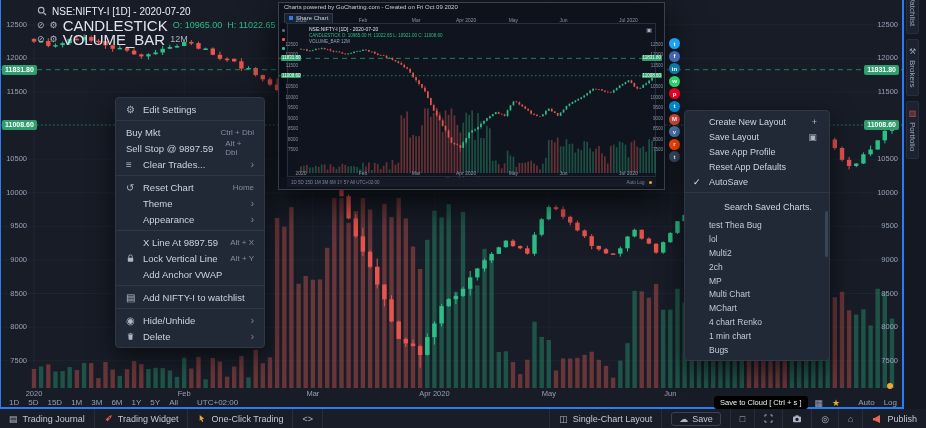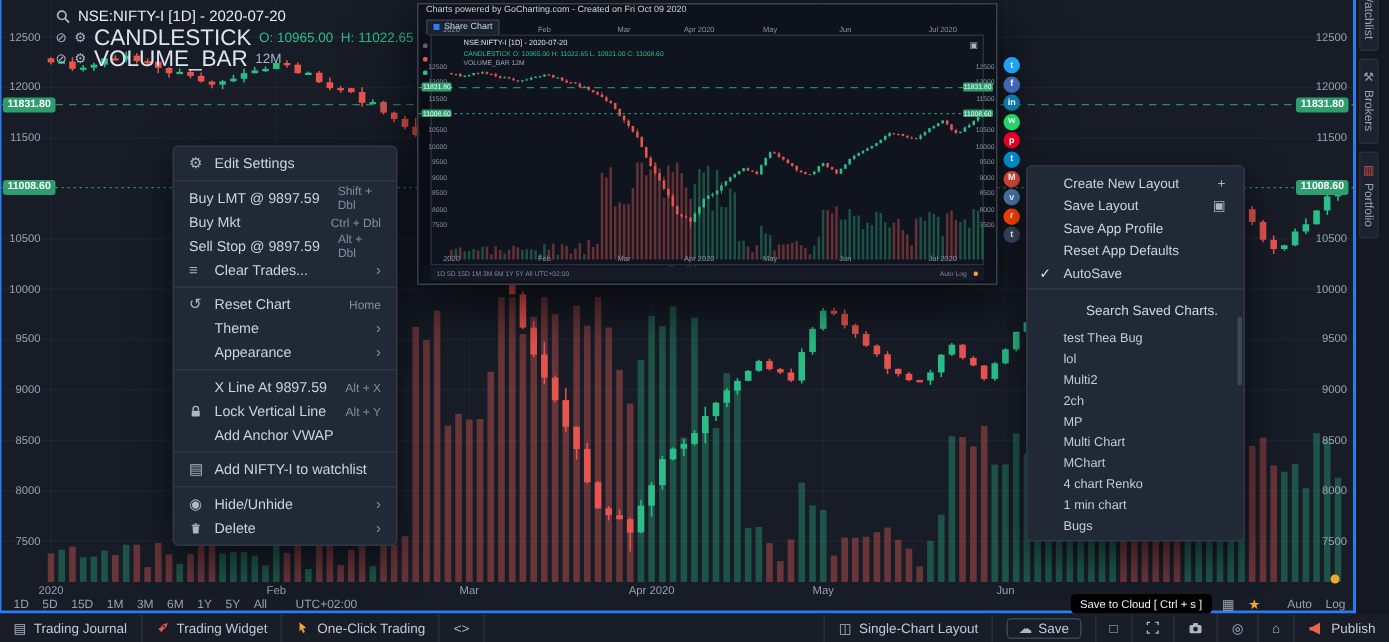--- a/index.html
+++ b/index.html
@@ -552,24 +552,20 @@
     </div>
   </div>
 
   <div class="menu" id="ctxmenu" style="left:115px;top:97px;width:150px;">
       <div class="mi">
         <span class="mic">⚙</span>
         <span class="mlbl">Edit Settings</span>
       </div>
       <div class="msep"></div>
       <div class="mi">
-        <span class="mlbl">Buy LMT @ 9897.59</span>
-        <span class="msc">Shift + Dbl</span>
-      </div>
-      <div class="mi">
         <span class="mlbl">Buy Mkt</span>
         <span class="msc">Ctrl + Dbl</span>
       </div>
       <div class="mi">
         <span class="mlbl">Sell Stop @ 9897.59</span>
         <span class="msc">Alt + Dbl</span>
       </div>
       <div class="mi">
         <span class="mic">≡</span>
         <span class="mlbl">Clear Trades...</span>

